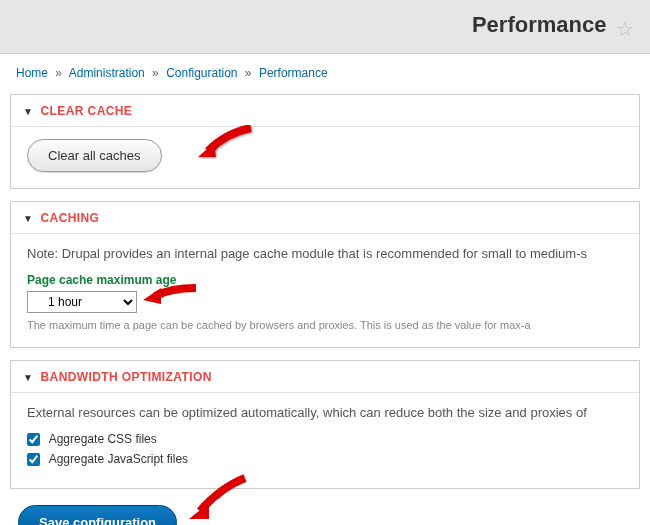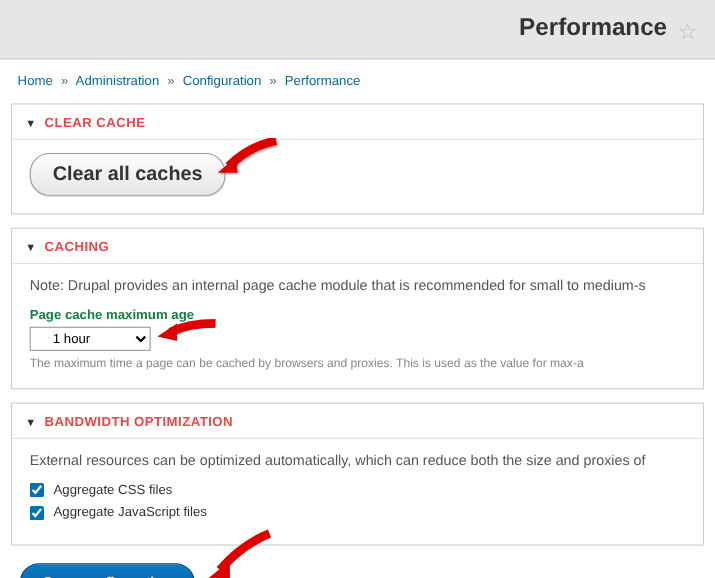--- a/index.html
+++ b/index.html
@@ -11,21 +11,21 @@
     .breadcrumb a { color: #0369a1; text-decoration: none; }
     .breadcrumb .sep { color: #666; padding: 0 4px; }
     .panel { border: 1px solid #ccc; margin: 0 10px 12px 10px; background: #fff; }
     .panel-header { padding: 8px 12px; border-bottom: 1px solid #e0e0e0; }
     .toggle { color: #333; font-size: 10px; margin-right: 4px; display: inline-block; }
     .panel-title { color: #ef4444; font-weight: bold; font-size: 12px; letter-spacing: 0.4px; }
     .panel-body { padding: 12px 16px 16px 16px; color: #555; font-size: 12px; }
     .btn-secondary {
       background: linear-gradient(#fcfcfc, #e6e6e6);
       border: 1px solid #999; border-radius: 18px;
-      padding: 8px 20px; font-size: 18px; font-weight: bold; color: #333;
+      padding: 8px 20px; font-size: 13px; font-weight: normal; color: #333;
       cursor: pointer; box-shadow: 0 1px 1px rgba(0,0,0,0.15);
     }
     .note { color: #555; margin-bottom: 12px; font-size: 13px; }
     .field-label { font-weight: bold; color: #15803d; font-size: 12px; display: block; margin-bottom: 4px; }
     .select { font-size: 12px; padding: 2px 16px; border: 1px solid #999; background: #fff; min-width: 110px; }
     .helper { color: #888; font-size: 11px; margin-top: 6px; }
     .cb-row { margin: 6px 0; font-size: 12px; color: #333; }
     .cb-row input { accent-color: #0071b3; margin-right: 6px; vertical-align: middle; }
     .btn-primary {
       background: linear-gradient(#0e7bc4, #005a9c);

